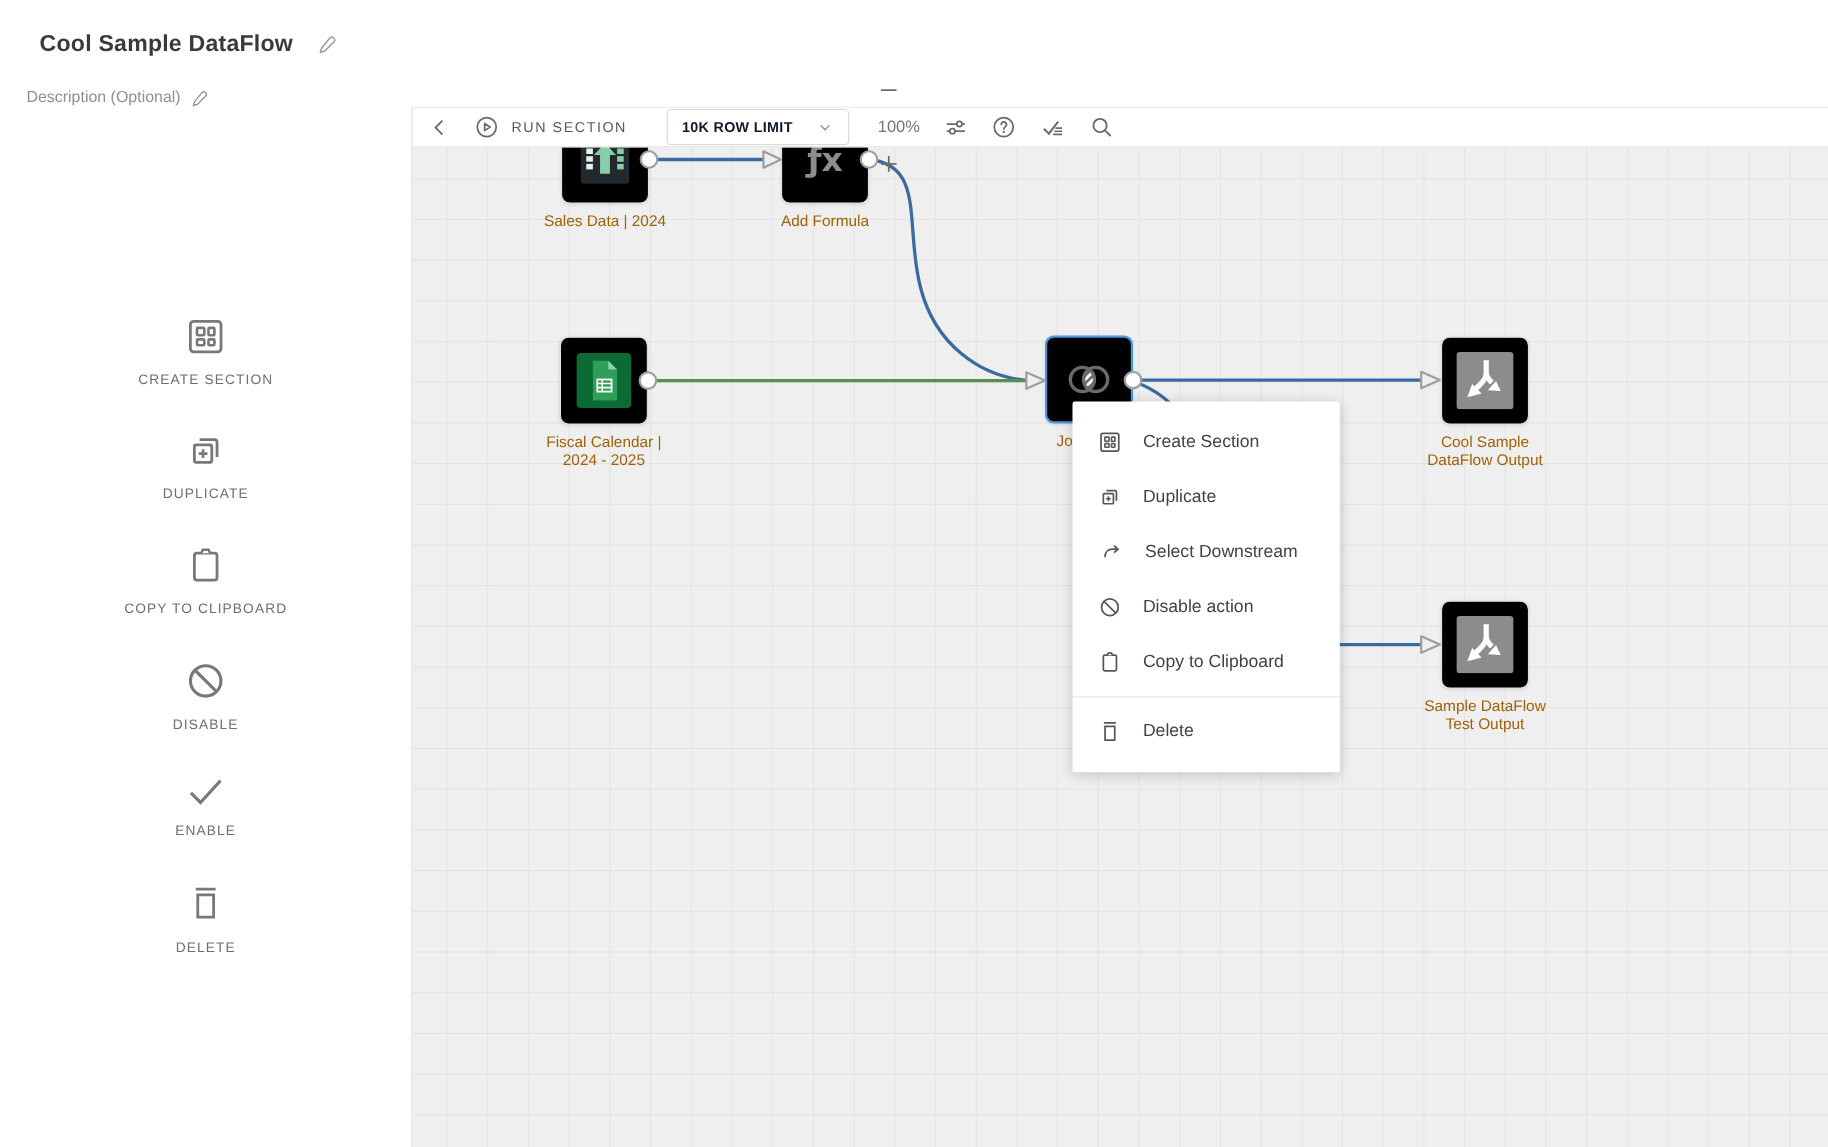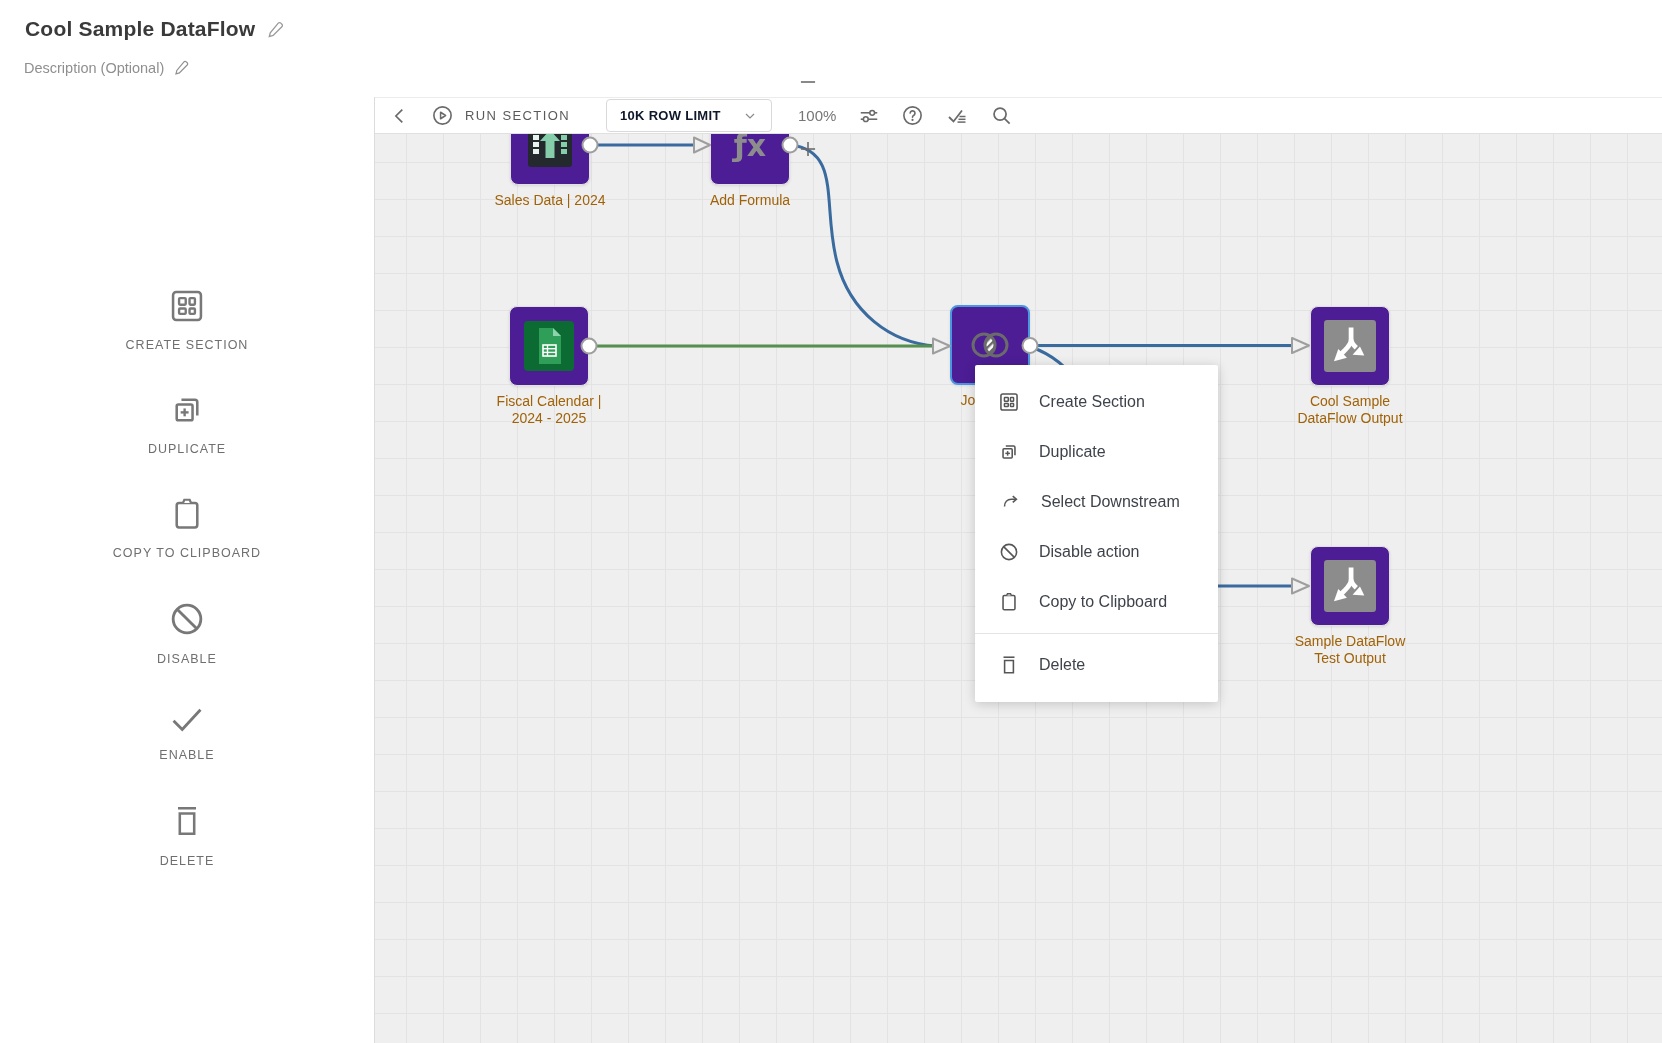--- a/index.html
+++ b/index.html
@@ -2,42 +2,42 @@
 <html><head>
 <meta charset="utf-8">
 <style>
   html,body{margin:0;padding:0;background:#fff;}
   .app{position:relative;width:1662px;height:1043px;overflow:hidden;
        font-family:"Liberation Sans",sans-serif;color:#3c3c3c;background:#fff;}
 
   
   .header{position:absolute;left:0;top:0;width:375px;height:97px;background:#fff;z-index:7;}
   .title-row{display:flex;align-items:center;gap:10px;margin:16px 0 0 24px;}
-  .title-row h1{margin:1px;font-size:21px;font-weight:600;color:#3a3a3a;letter-spacing:.2px;}
-  .desc-row{display:flex;align-items:center;gap:9px;margin:17px 0 0 24px;}
+  .title-row h1{margin:12px;font-size:21px;font-weight:600;color:#3a3a3a;letter-spacing:.2px;}
+  .desc-row{display:flex;gap:9px;margin:17px 0 0 24px;}
   .desc-row span{font-size:14.5px;color:#8f8f8f;}
   .pencil-btn{background:none;border:none;padding:0;cursor:pointer;display:flex;}
 
   
   .sidebar{position:absolute;left:0;top:97px;width:375px;bottom:0;background:#fff;
            border-right:1px solid #dcdcdc;z-index:6;display:flex;flex-direction:column;
            align-items:center;padding-top:190px;box-sizing:border-box;gap:39px;}
   .tool{display:flex;flex-direction:column;align-items:center;gap:13px;cursor:pointer;}
   .tool .tlabel{font-size:12.5px;letter-spacing:1px;color:#6f6f6f;white-space:nowrap;}
 
   
   .canvas-bg{position:absolute;left:375px;top:134px;right:0;bottom:0;z-index:1;
     background-color:#efefef;
     background-image:linear-gradient(to right,#e3e3e3 1px,transparent 1px),
                      linear-gradient(to bottom,#e3e3e3 1px,transparent 1px);
     background-size:37px 37px;background-position:-6px -9px;}
   .edges{position:absolute;left:0;top:0;width:1662px;height:1043px;z-index:3;pointer-events:none;}
 
   .node{position:absolute;z-index:2;width:80px;}
-  .card{width:80px;height:80px;background:#4c1d95;border:1px solid #e1e1e1;border-radius:8px;
+  .card{width:80px;height:80px;background:#000000;border:1px solid #e1e1e1;border-radius:8px;
         box-shadow:0 1px 3px rgba(0,0,0,.10);display:flex;align-items:center;justify-content:center;
         box-sizing:border-box;}
   .card.selected{border:2px solid #4a96e0;}
   .nlabel{position:absolute;top:87px;left:50%;transform:translateX(-50%);width:180px;
           text-align:center;font-size:14px;line-height:17px;color:#a16207;}
   .fx{font-size:30px;font-weight:600;color:#8d8d8d;font-family:"DejaVu Sans",sans-serif;}
 
   
   .toolbar{position:absolute;left:375px;top:97px;right:0;height:37px;background:#fff;z-index:5;
            border-top:1px solid #ececec;border-bottom:1px solid #e0e0e0;display:flex;

